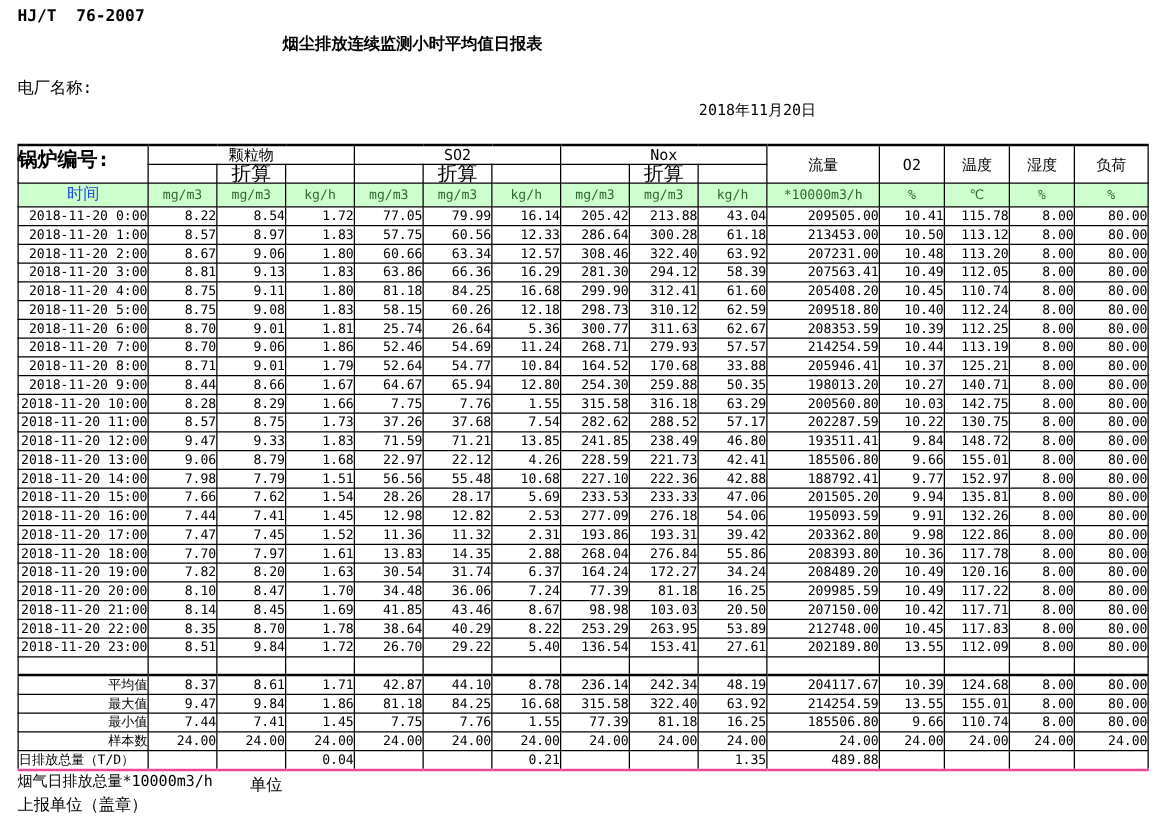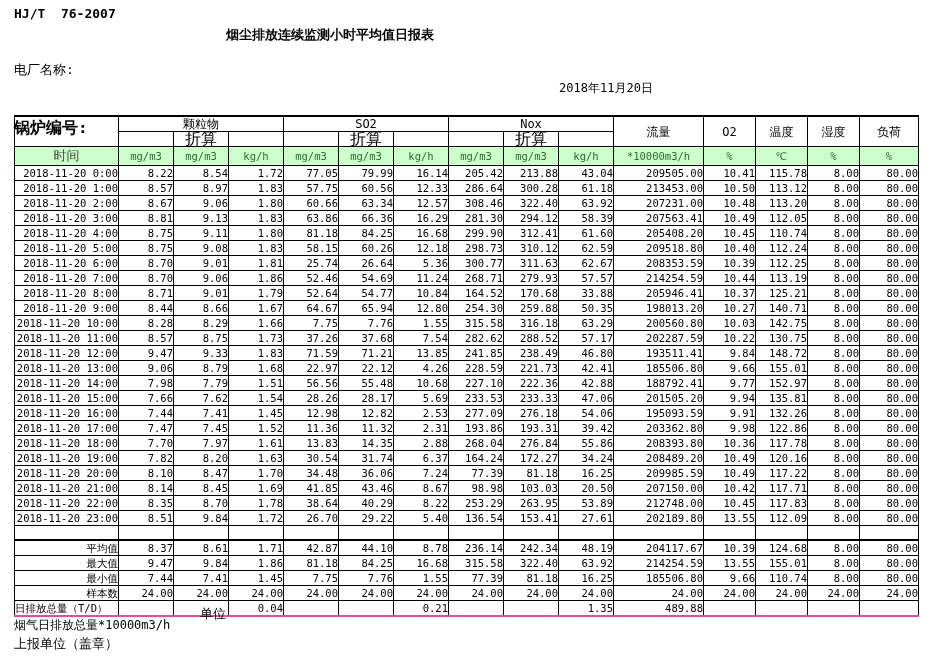--- a/index.html
+++ b/index.html
@@ -19,30 +19,30 @@
   }
   table.monitor td, table.monitor th{
     border:1px solid #000;font-weight:normal;overflow:hidden;white-space:nowrap;
     font-size:10.5px;height:14px;line-height:14px;padding:0;
   }
   tr.ghead1 td, tr.ghead1 th{border-top:2px solid #000;height:13px;text-align:center;font-size:12px;}
   tr.ghead2 td, tr.ghead2 th{height:13px;text-align:center;font-size:16px;}
   tr.units-row td, tr.units-row th{
     background:#ccffcc;height:18px;line-height:18px;text-align:center;color:#2d6b2d;
   }
-  tr.units-row th.time-head{font-size:13px;color:#404040;}
+  tr.units-row th.time-head{font-size:13px;color:#1d4ed8;font-family:Liberation Mono, monospace;}
   td.num{text-align:right;padding-right:6px;}
   td.time-cell{text-align:right;padding-right:4px;font-size:10px;}
   tr.spacer-row td{border-bottom:2px solid #000;height:13px;}
   td.sum-label{text-align:right;padding-right:6px;font-size:12px;}
   td.total-label{text-align:left;padding-left:2px;font-size:12px;}
   tr.total-row td{border-bottom:2px solid #ec4899;}
   .footer-line1{position:absolute;left:14px;top:617px;font-size:12px;}
   .footer-line2{position:absolute;left:14px;top:635px;font-size:13px;}
-  .footer-unit{position:absolute;left:200px;top:605px;font-size:13px;}
+  .footer-unit{position:absolute;left:200px;top:619px;font-size:13px;}
 </style>
 </head>
 <body>
 
 <div class="doc-code">HJ/T  76-2007</div>
 <div class="report-title">烟尘排放连续监测小时平均值日报表</div>
 <div class="plant-label">电厂名称:</div>
 <div class="boiler-label">锅炉编号:</div>
 <div class="report-date">2018年11月20日</div>
 

